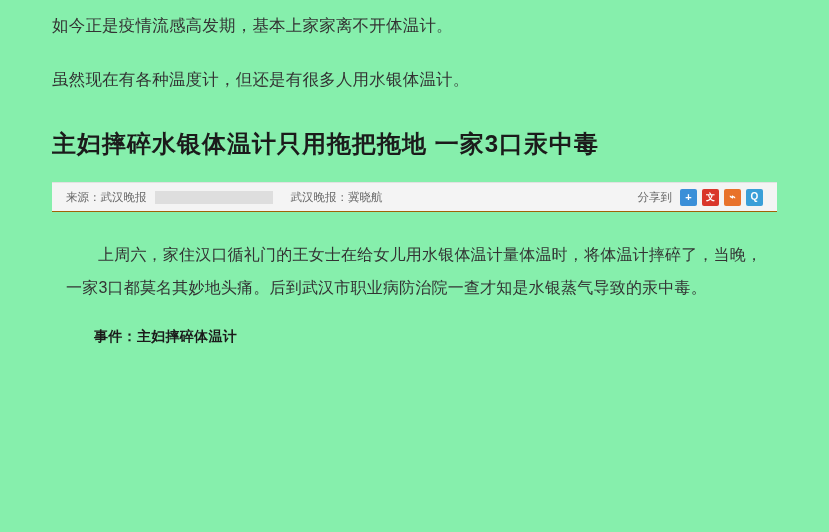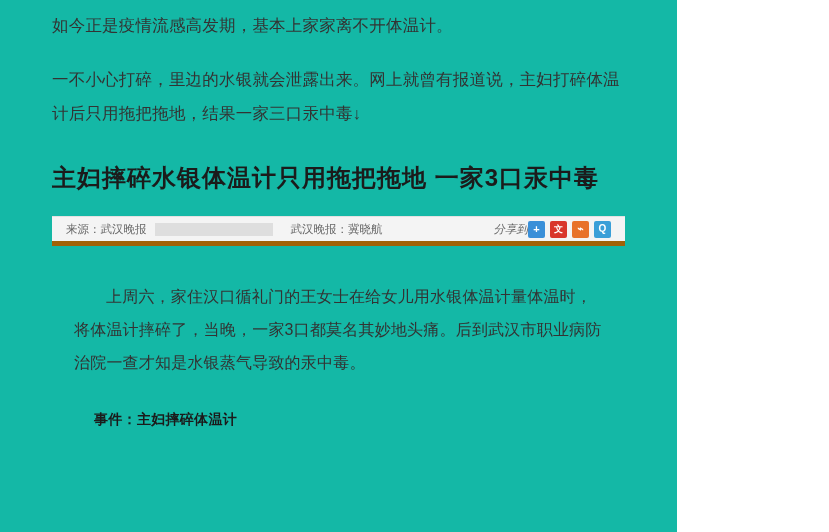--- a/index.html
+++ b/index.html
@@ -9,23 +9,23 @@
   body {
     width: 829px;
     height: 532px;
     background: #ffffff;
     font-family: "Liberation Sans", sans-serif;
     color: #2b2b2b;
     overflow: hidden;
   }
   .page {
     position: relative;
-    width: 677px;
+    width: 829px;
     height: 532px;
-    background: #14b8a6;
+    background: #86efac;
   }
   .intro {
     padding: 0 52px 0 52px;
   }
   .intro p {
     margin: 0;
     font-size: 16.5px;
     line-height: 34px;
     color: #333333;
     letter-spacing: 0.2px;
@@ -44,21 +44,21 @@
     font-weight: bold;
     color: #1b1b1b;
     letter-spacing: 1px;
     padding-top: 32px;
     padding-bottom: 22px;
   }
   .meta-bar {
     height: 30px;
     background: #f4f4f4;
     border-top: 1px solid #e2e2e2;
-    border-bottom: 5px solid #a16207;
+    border-bottom: 1px solid #a16207;
     display: flex;
     align-items: center;
     padding: 0 14px;
     font-size: 11.5px;
     color: #666666;
     box-sizing: border-box;
   }
   .meta-source {
     white-space: nowrap;
   }
@@ -68,22 +68,22 @@
     background: #dedede;
     margin-left: 8px;
     margin-right: 18px;
   }
   .meta-editor {
     white-space: nowrap;
   }
   .meta-spacer { flex: 1; }
   .share-label {
     white-space: nowrap;
+    margin-right: 8px;
     color: #666666;
-    font-style: italic;
   }
   .share-icons {
     display: flex;
     align-items: center;
     gap: 5px;
   }
   .share-ico {
     width: 17px;
     height: 17px;
     border-radius: 2px;
@@ -97,21 +97,21 @@
   }
   .ico-plus { background: #3a8fd8; }
   .ico-sina { background: #d9362b; font-size: 9px; }
   .ico-rss { background: #e8722a; font-size: 10px; }
   .ico-qzone { background: #3a9fd8; font-size: 10px; }
 
   .body-text {
     padding: 26px 14px 0 14px;
   }
   .body-text p {
-    margin: 8px;
+    margin: 0;
     font-size: 16px;
     line-height: 33px;
     color: #333333;
     text-indent: 2em;
     letter-spacing: 0.2px;
   }
   .body-text p + p {
     margin-top: 17px;
   }
   .subhead {
@@ -124,21 +124,21 @@
     letter-spacing: 0.3px;
   }
 </style>
 </head>
 <body>
 
 <div class="page">
 
   <div class="intro">
     <p class="sp1">如今正是疫情流感高发期，基本上家家离不开体温计。</p>
-    <p class="sp3">一不小心打碎，里边的水银就会泄露出来。网上就曾有报道说，主妇打碎体温计后只用拖把拖地，结果一家三口汞中毒↓</p>
+    <p class="sp2">虽然现在有各种温度计，但还是有很多人用水银体温计。</p>
   </div>
 
   <div class="article">
 
     <div class="headline">主妇摔碎水银体温计只用拖把拖地 一家3口汞中毒</div>
 
     <div class="meta-bar">
       <span class="meta-source">来源：武汉晚报</span>
       <span class="meta-blank"></span>
       <span class="meta-editor">武汉晚报：冀晓航</span>

